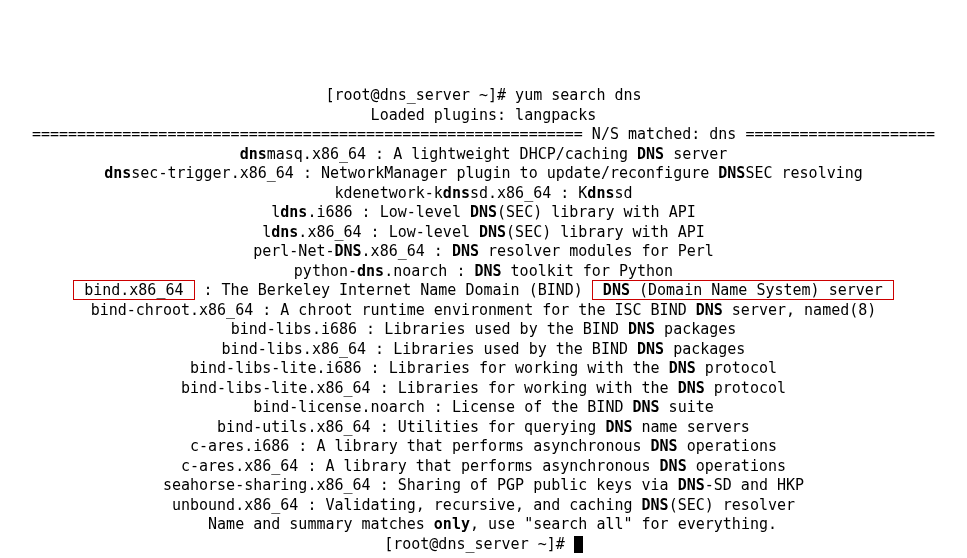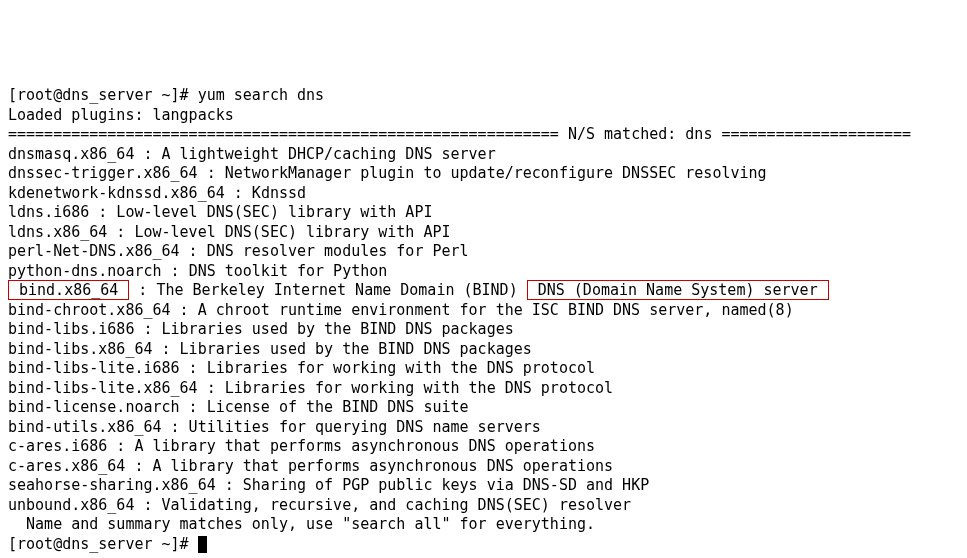--- a/index.html
+++ b/index.html
@@ -7,34 +7,34 @@
     padding: 8px;
     background: #ffffff;
     font-family: "DejaVu Sans Mono", "Courier New", monospace;
     font-size: 15px;
     line-height: 1.3;
     color: #000000;
     white-space: pre;
     width: 967px;
     box-sizing: border-box;
   }
-  .bold { font-weight: normal; }
+  .bold { font-weight: bold; }
   .redbox {
     border: 1px solid #cc0000;
     padding: 0 10px;
     display: inline;
   }
   .cursor {
     display: inline-block;
     width: 9px;
     height: 17px;
     background: #000000;
     vertical-align: text-bottom;
   }
-  .line { display: block; }
+  .line { display: block; text-align: center; }
 </style>
 </head>
 <body>
 
 
 
 <div id="terminal"><span class="line"><span>[root@dns_server ~]# </span><span>yum search dns</span></span><span class="line"><span>Loaded plugins: langpacks</span></span><span class="line"><span>============================================================= </span><span>N/S matched: dns</span><span> =====================</span></span><span class="line"><span class="bold">dns</span><span>masq.x86_64 : A lightweight DHCP/caching </span><span class="bold">DNS</span><span> server</span></span><span class="line"><span class="bold">dns</span><span>sec-trigger.x86_64 : NetworkManager plugin to update/reconfigure </span><span class="bold">DNS</span><span>SEC resolving</span></span><span class="line"><span>kdenetwork-k</span><span class="bold">dns</span><span>sd.x86_64 : K</span><span class="bold">dns</span><span>sd</span></span><span class="line"><span>l</span><span class="bold">dns</span><span>.i686 : Low-level </span><span class="bold">DNS</span><span>(SEC) library with API</span></span><span class="line"><span>l</span><span class="bold">dns</span><span>.x86_64 : Low-level </span><span class="bold">DNS</span><span>(SEC) library with API</span></span><span class="line"><span>perl-Net-</span><span class="bold">DNS</span><span>.x86_64 : </span><span class="bold">DNS</span><span> resolver modules for Perl</span></span><span class="line"><span>python-</span><span class="bold">dns</span><span>.noarch : </span><span class="bold">DNS</span><span> toolkit for Python</span></span><span class="line"><span class="redbox">bind.x86_64</span><span> : The Berkeley Internet Name Domain (BIND) </span><span class="redbox"><span class="bold">DNS</span><span> (Domain Name System) server</span></span></span><span class="line"><span>bind-chroot.x86_64 : A chroot runtime environment for the ISC BIND </span><span class="bold">DNS</span><span> server, named(8)</span></span><span class="line"><span>bind-libs.i686 : Libraries used by the BIND </span><span class="bold">DNS</span><span> packages</span></span><span class="line"><span>bind-libs.x86_64 : Libraries used by the BIND </span><span class="bold">DNS</span><span> packages</span></span><span class="line"><span>bind-libs-lite.i686 : Libraries for working with the </span><span class="bold">DNS</span><span> protocol</span></span><span class="line"><span>bind-libs-lite.x86_64 : Libraries for working with the </span><span class="bold">DNS</span><span> protocol</span></span><span class="line"><span>bind-license.noarch : License of the BIND </span><span class="bold">DNS</span><span> suite</span></span><span class="line"><span>bind-utils.x86_64 : Utilities for querying </span><span class="bold">DNS</span><span> name servers</span></span><span class="line"><span>c-ares.i686 : A library that performs asynchronous </span><span class="bold">DNS</span><span> operations</span></span><span class="line"><span>c-ares.x86_64 : A library that performs asynchronous </span><span class="bold">DNS</span><span> operations</span></span><span class="line"><span>seahorse-sharing.x86_64 : Sharing of PGP public keys via </span><span class="bold">DNS</span><span>-SD and HKP</span></span><span class="line"><span>unbound.x86_64 : Validating, recursive, and caching </span><span class="bold">DNS</span><span>(SEC) resolver</span></span><span class="line"><span></span></span><span class="line"><span>  Name and summary matches </span><span class="bold">only</span><span>, use "search all" for everything.</span></span><span class="line"><span>[root@dns_server ~]# </span><span class="cursor"></span></span></div>
 
 
 

